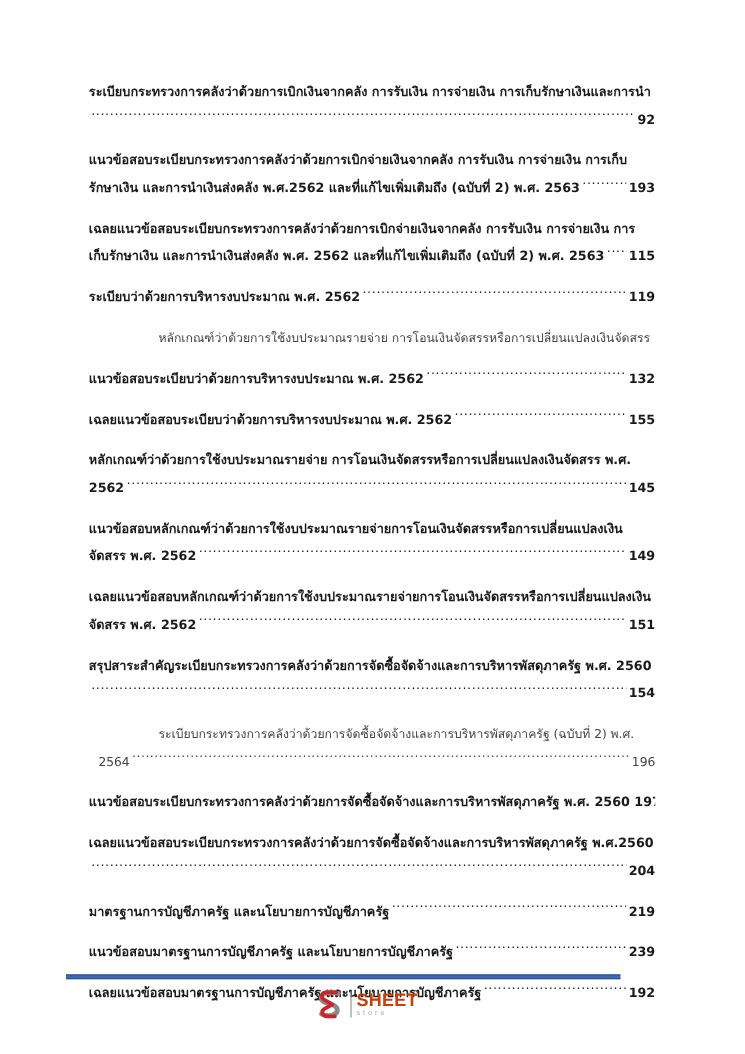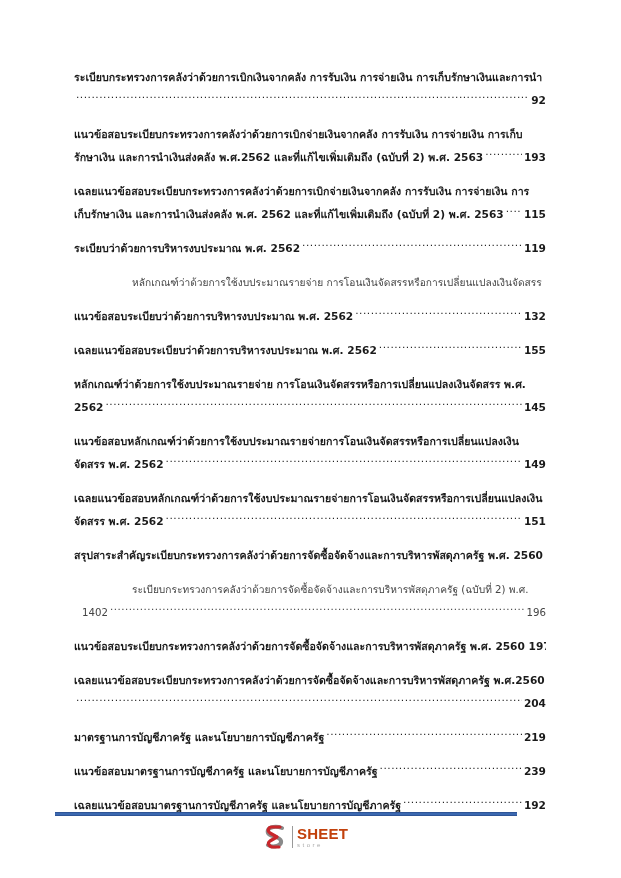--- a/index.html
+++ b/index.html
@@ -216,28 +216,33 @@
         <span class="txt">จัดสรร พ.ศ. 2562</span>
         <span class="leader"></span>
         <span class="page">151</span>
       </div>
   </div>
 
   <div class="entry bold">
     <div class="line">
         <span class="txt">สรุปสาระสำคัญระเบียบกระทรวงการคลังว่าด้วยการจัดซื้อจัดจ้างและการบริหารพัสดุภาครัฐ พ.ศ. 2560</span>
       </div>
+    <div class="line">
+        <span class="txt"></span>
+        <span class="leader"></span>
+        <span class="page">154</span>
+      </div>
   </div>
 
   <div class="entry light">
     <div class="line first-indent">
         <span class="txt">ระเบียบกระทรวงการคลังว่าด้วยการจัดซื้อจัดจ้างและการบริหารพัสดุภาครัฐ (ฉบับที่ 2) พ.ศ.</span>
       </div>
     <div class="line cont-indent">
-        <span class="txt">1402</span>
+        <span class="txt">2564</span>
         <span class="leader"></span>
         <span class="page">196</span>
       </div>
   </div>
 
   <div class="entry bold">
     <div class="line"><span class="txt">แนวข้อสอบระเบียบกระทรวงการคลังว่าด้วยการจัดซื้อจัดจ้างและการบริหารพัสดุภาครัฐ พ.ศ. 2560</span>&nbsp;<span class="page">197</span></div>
   </div>
 
   <div class="entry bold">

